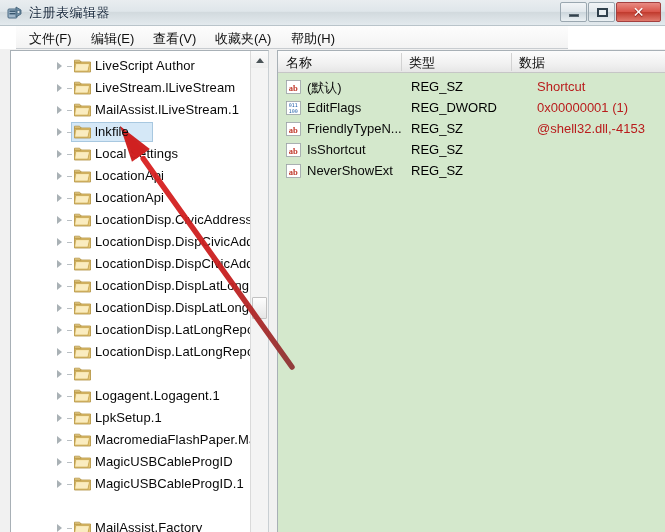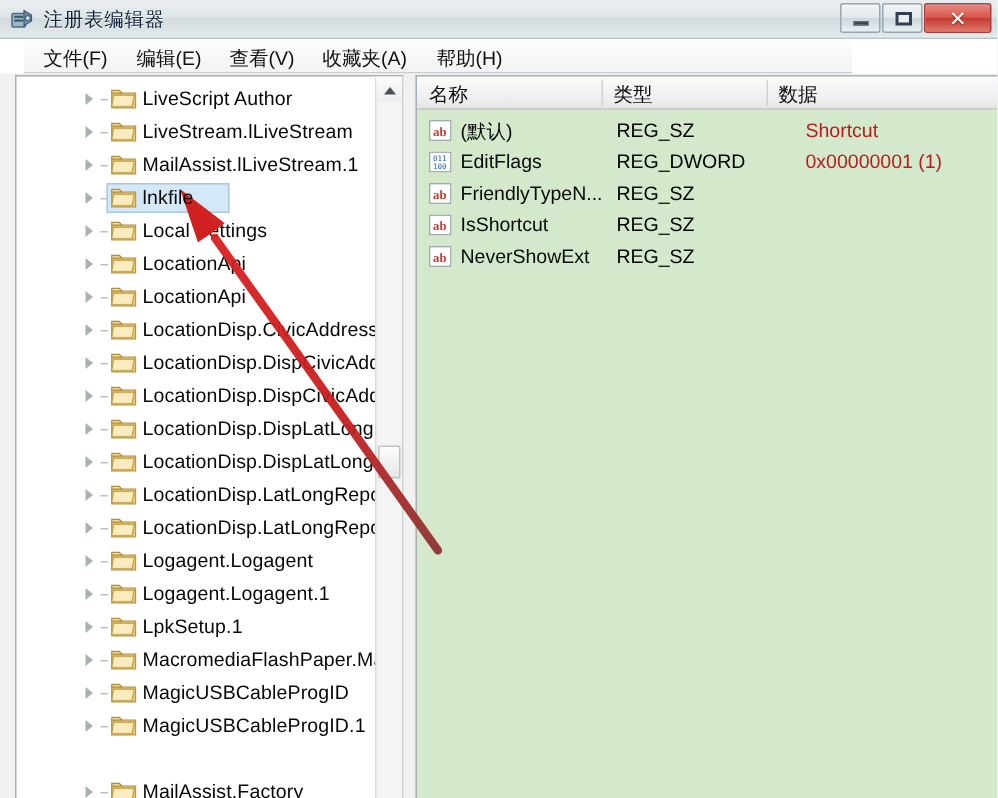--- a/index.html
+++ b/index.html
@@ -335,21 +335,20 @@
           </div>
           <div class="trow" style="top: 312px;">
             <span class="expander"></span>
             <span class="dash"></span>
             <span class="folder"><svg viewBox="0 0 17 14" width="17" height="14">
                 <path d="M0.5 3 L0.5 13 L16.5 13 L16.5 3 Z" fill="#e8c878" stroke="#b08f3c" stroke-width="0.8"></path>
                 <path d="M0.5 3 L0.5 1.2 L5.6 1.2 L7.2 3 Z" fill="#f0d999" stroke="#b08f3c" stroke-width="0.8"></path>
                 <path d="M1.6 4.4 L15.6 4.4 L14 12.2 L0.5 12.2 Z" fill="#f7e3a6" stroke="#bb9a45" stroke-width="0.7"></path>
                 <path d="M2.6 5.4 L14.6 5.4 L13.4 11.2 L1.6 11.2 Z" fill="#fbefc8" opacity="0.75"></path>
               </svg></span>
-            <span class="lbl">Logagent.Logagent</span>
           </div>
           <div class="trow" style="top: 334px;">
             <span class="expander"></span>
             <span class="dash"></span>
             <span class="folder"><svg viewBox="0 0 17 14" width="17" height="14">
                 <path d="M0.5 3 L0.5 13 L16.5 13 L16.5 3 Z" fill="#e8c878" stroke="#b08f3c" stroke-width="0.8"></path>
                 <path d="M0.5 3 L0.5 1.2 L5.6 1.2 L7.2 3 Z" fill="#f0d999" stroke="#b08f3c" stroke-width="0.8"></path>
                 <path d="M1.6 4.4 L15.6 4.4 L14 12.2 L0.5 12.2 Z" fill="#f7e3a6" stroke="#bb9a45" stroke-width="0.7"></path>
                 <path d="M2.6 5.4 L14.6 5.4 L13.4 11.2 L1.6 11.2 Z" fill="#fbefc8" opacity="0.75"></path>
               </svg></span>
@@ -446,20 +445,21 @@
             <span class="vtype">REG_DWORD</span>
             <span class="vdata">0x00000001 (1)</span>
           </div>
           <div class="lrow" style="top: 68px;">
             <span class="vicon"><svg viewBox="0 0 15 14" width="15" height="14">
                 <rect x="0.5" y="0.5" width="14" height="13" fill="#ffffff" stroke="#9aa0a6" stroke-width="0.8"></rect>
                 <text x="7.2" y="10.6" font-size="8.5" text-anchor="middle" fill="#c0392b" font-family="Liberation Serif, serif" font-weight="bold">ab</text>
               </svg></span>
             <span class="vname">FriendlyTypeN...</span>
             <span class="vtype">REG_SZ</span>
+            <span class="vdata">@shell32.dll,-4153</span>
           </div>
           <div class="lrow" style="top: 89px;">
             <span class="vicon"><svg viewBox="0 0 15 14" width="15" height="14">
                 <rect x="0.5" y="0.5" width="14" height="13" fill="#ffffff" stroke="#9aa0a6" stroke-width="0.8"></rect>
                 <text x="7.2" y="10.6" font-size="8.5" text-anchor="middle" fill="#c0392b" font-family="Liberation Serif, serif" font-weight="bold">ab</text>
               </svg></span>
             <span class="vname">IsShortcut</span>
             <span class="vtype">REG_SZ</span>
             <span class="vdata"></span>
           </div>

